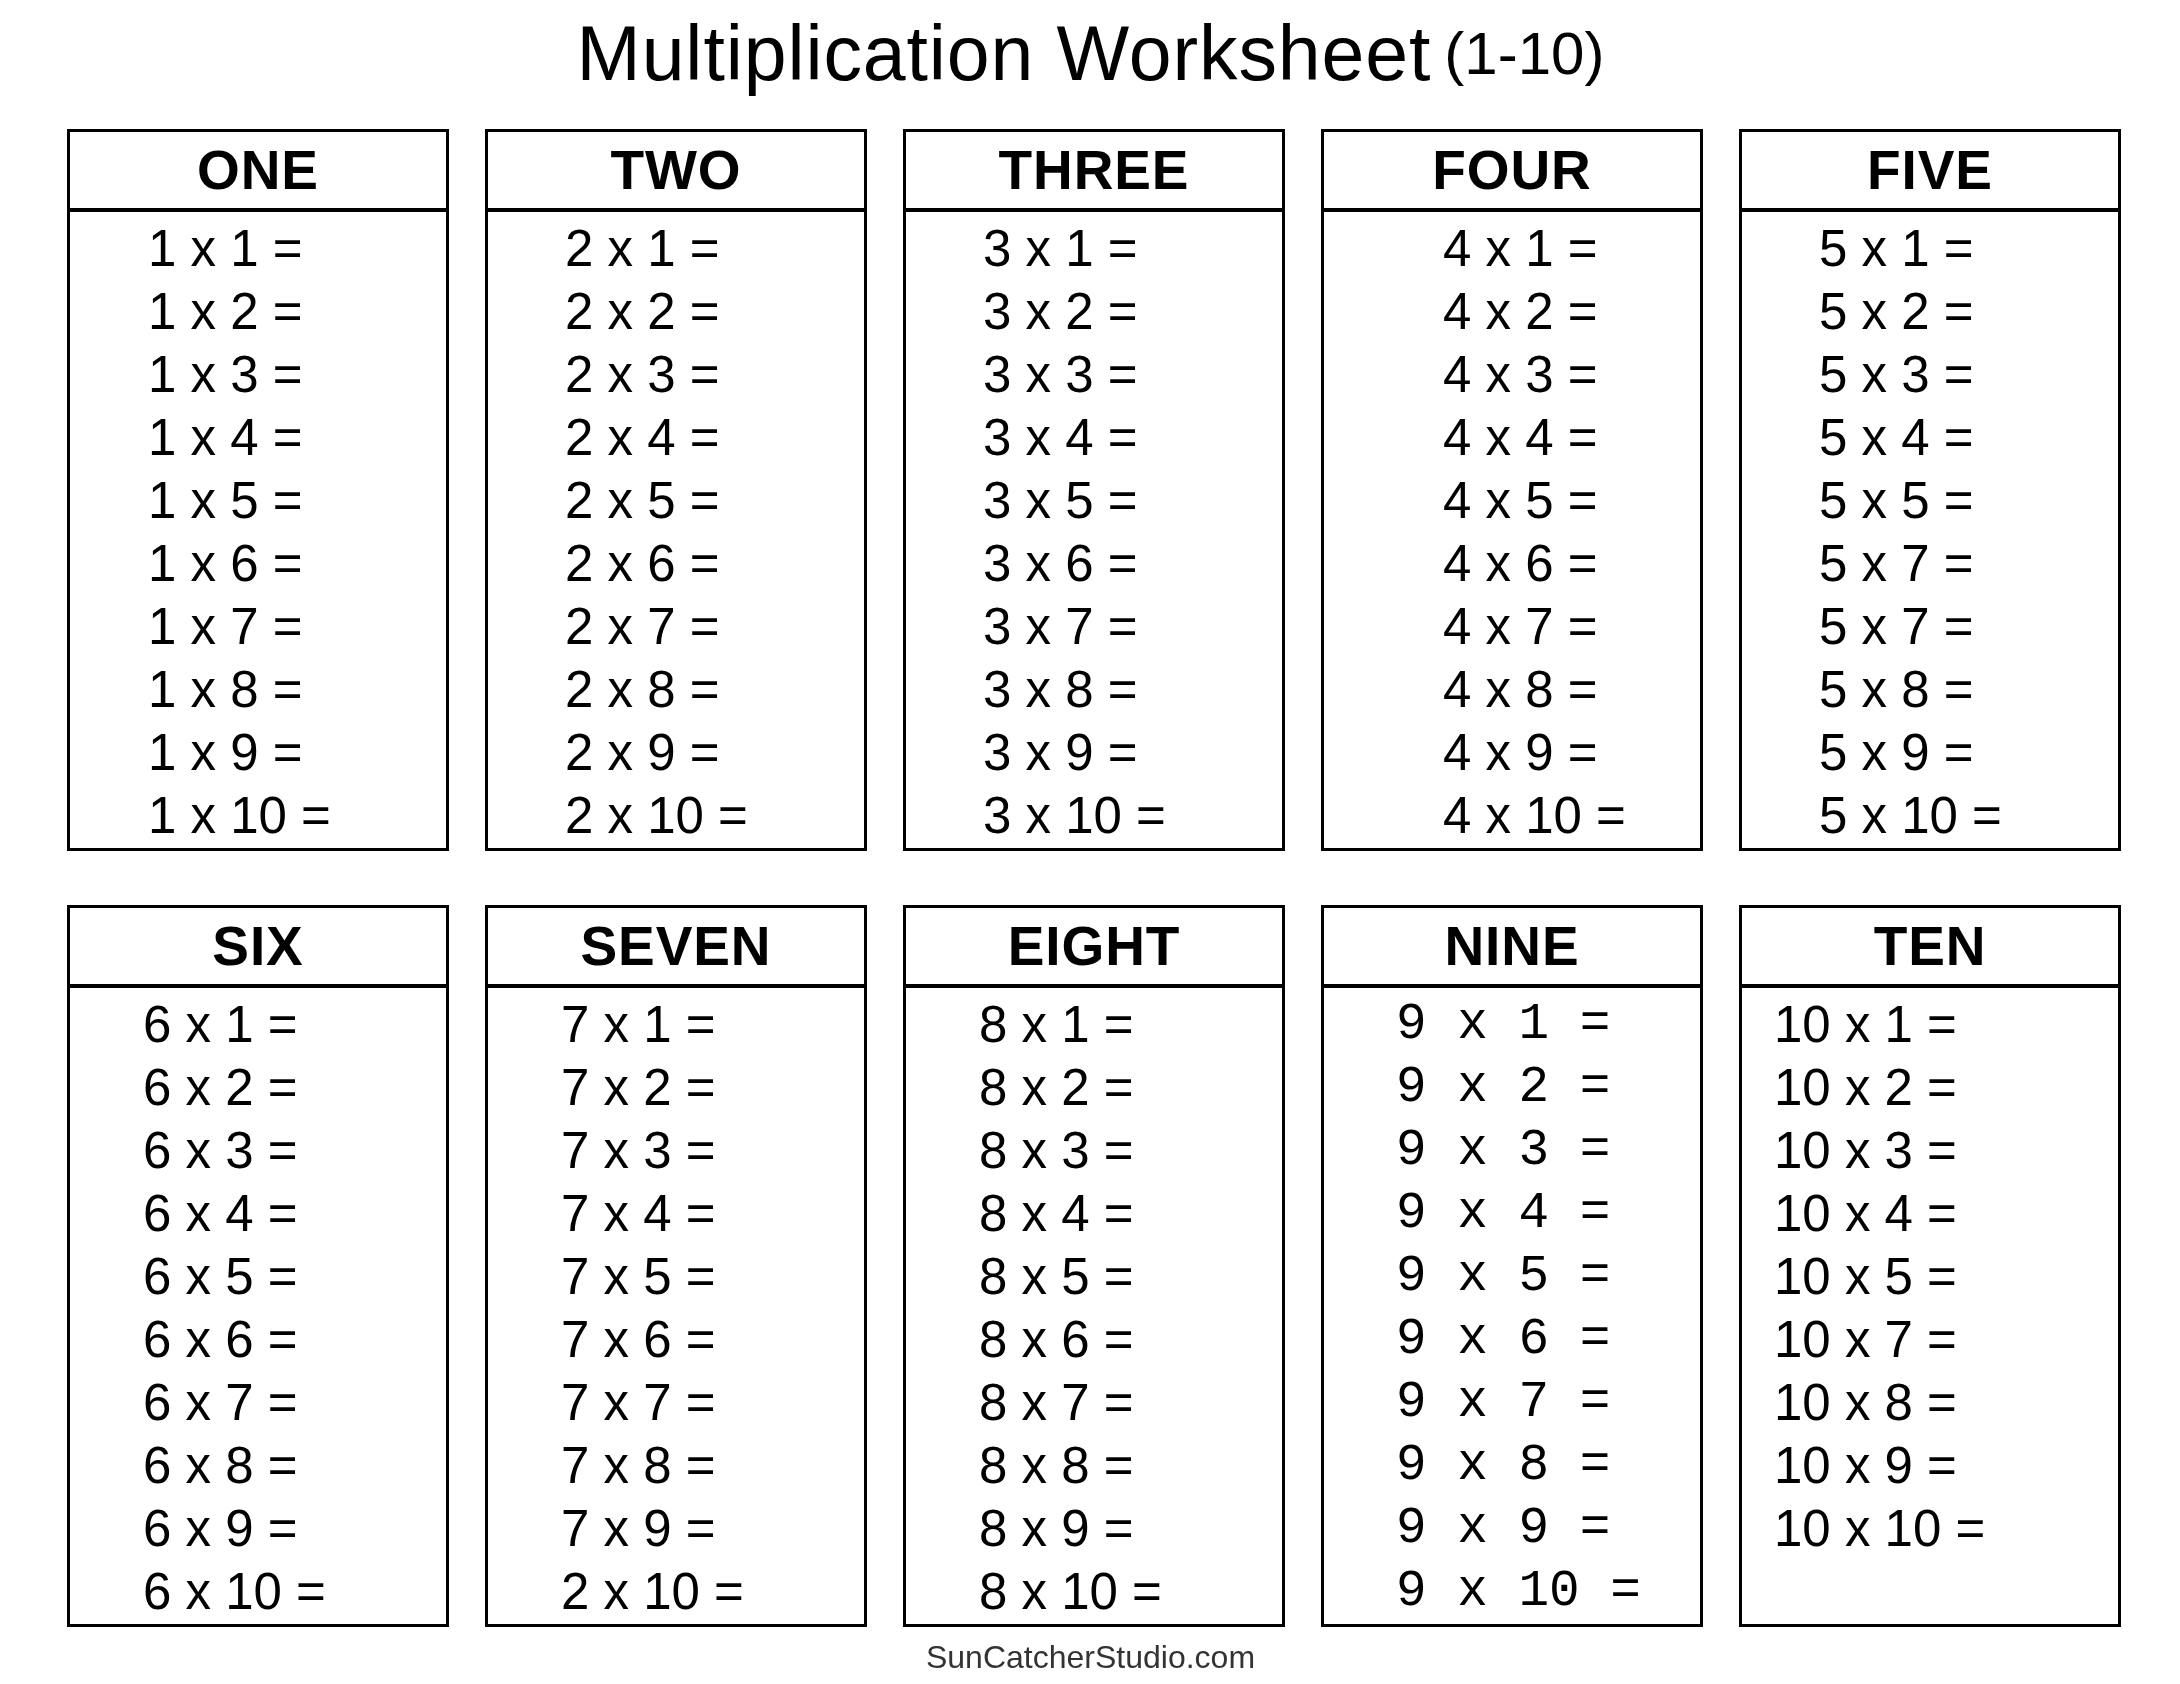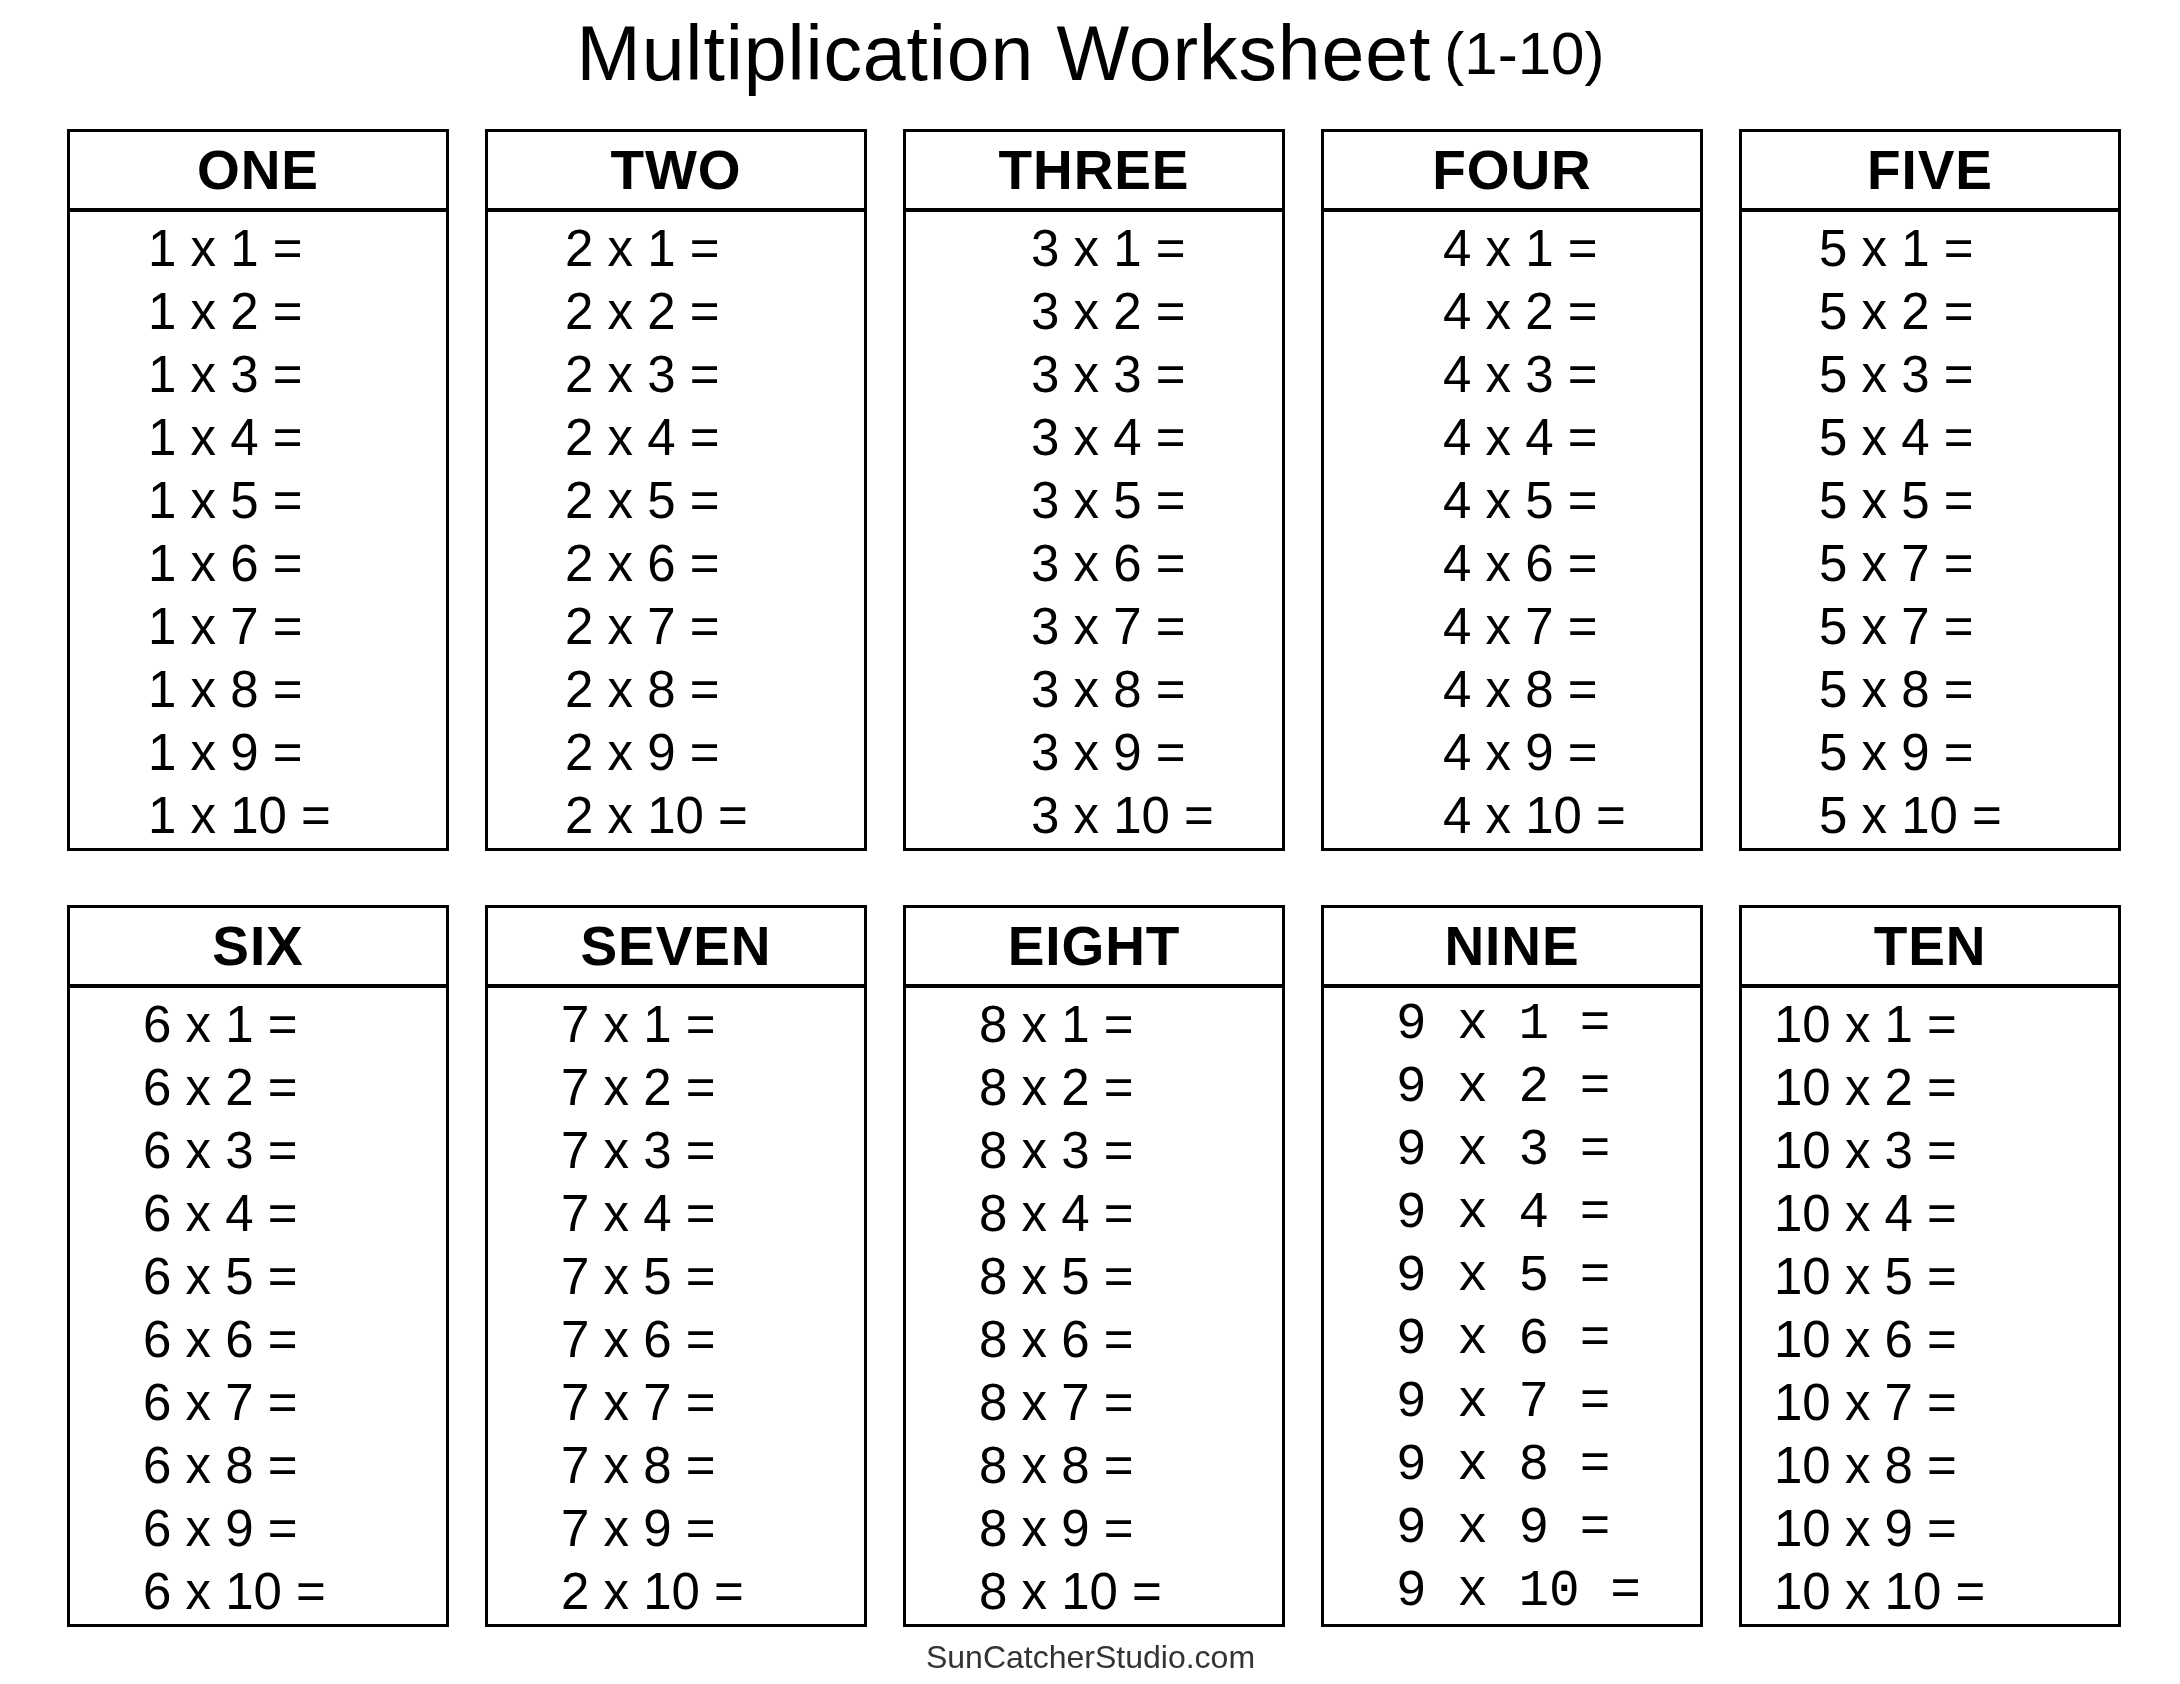--- a/index.html
+++ b/index.html
@@ -61,21 +61,21 @@
   }
   .box-body {
     padding: 5.1px 0 0 75px;
     font-size: 51px;
     line-height: 63px;
     white-space: nowrap;
   }
   
   .box:nth-child(1) .box-body { padding-left: 78px; }
   .box:nth-child(2) .box-body { padding-left: 77px; }
-  .box:nth-child(3) .box-body { padding-left: 77px; margin-left: 48px; }
+  .box:nth-child(3) .box-body { padding-left: 77px; }
   .box:nth-child(4) .box-body { padding-left: 119px; }
   .box:nth-child(5) .box-body { padding-left: 77px; }
   .box:nth-child(6) .box-body { padding-left: 73px; }
   .box:nth-child(7) .box-body { padding-left: 73px; }
   .box:nth-child(8) .box-body { padding-left: 73px; }
   .box:nth-child(9) .box-body { padding-left: 72px; font-family: Liberation Mono, monospace; }
   .box:nth-child(10) .box-body { padding-left: 32px; }
   .footer {
     margin-top: 12px;
     text-align: center;
@@ -250,21 +250,20 @@
     <section class="box">
       <div class="box-header">
         <span>TEN</span>
       </div>
       <div class="box-body">
           <div class="problem">10 x 1 =</div>
           <div class="problem">10 x 2 =</div>
           <div class="problem">10 x 3 =</div>
           <div class="problem">10 x 4 =</div>
           <div class="problem">10 x 5 =</div>
-          <div class="problem">10 x 6 =</div>
           <div class="problem">10 x 7 =</div>
           <div class="problem">10 x 8 =</div>
           <div class="problem">10 x 9 =</div>
           <div class="problem">10 x 10 =</div>
         </div>
     </section>
   </div>
 
   <div class="footer">SunCatcherStudio.com</div>
 

